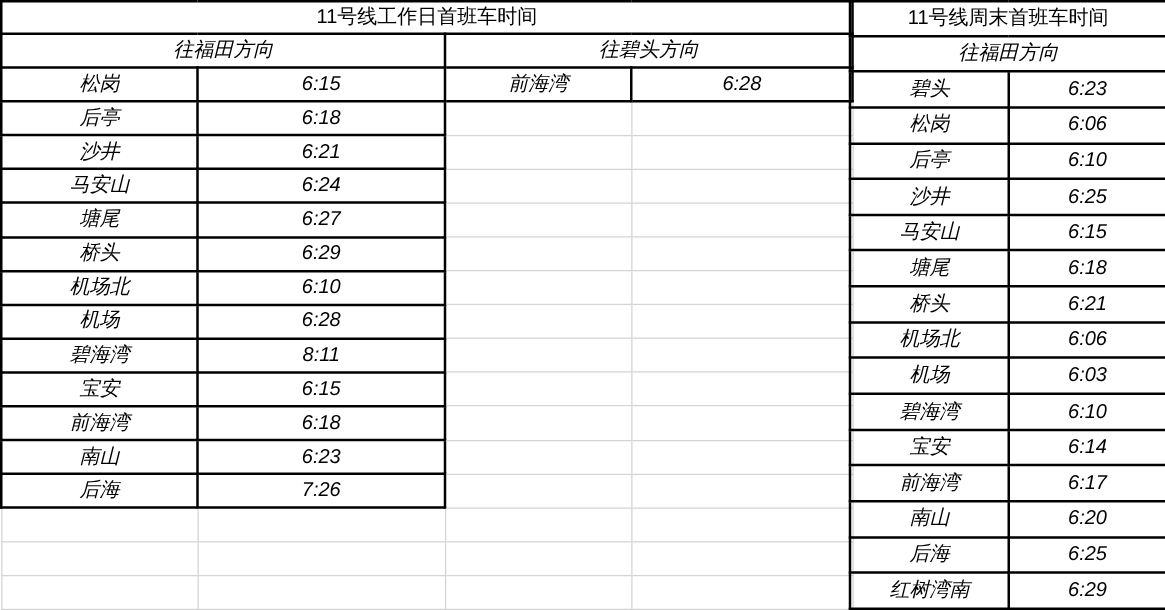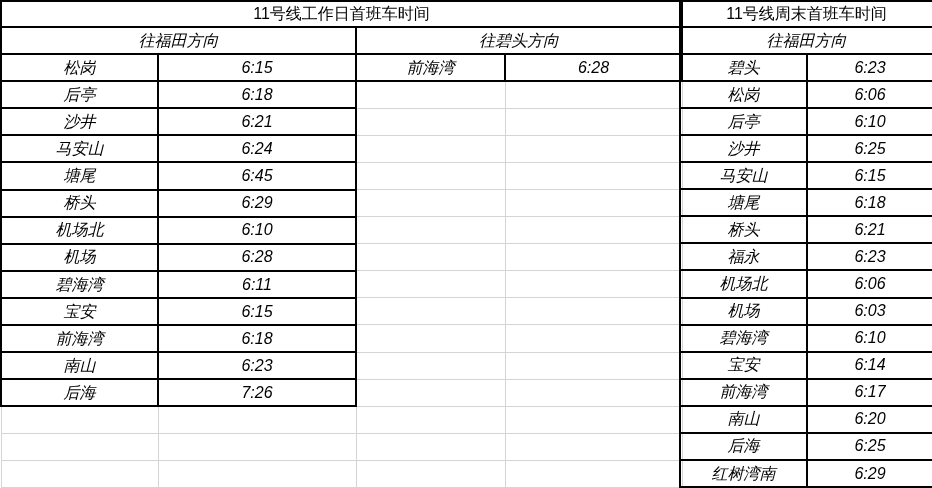--- a/index.html
+++ b/index.html
@@ -63,21 +63,21 @@
         <td class="g"></td>
       </tr>
       <tr class="r">
         <td class="b">马安山</td>
         <td class="b">6:24</td>
         <td class="g"></td>
         <td class="g"></td>
       </tr>
       <tr class="r">
         <td class="b">塘尾</td>
-        <td class="b">6:45</td>
+        <td class="b">6:27</td>
         <td class="g"></td>
         <td class="g"></td>
       </tr>
       <tr class="r">
         <td class="b">桥头</td>
         <td class="b">6:29</td>
         <td class="g"></td>
         <td class="g"></td>
       </tr>
       <tr class="r">
@@ -87,21 +87,21 @@
         <td class="g"></td>
       </tr>
       <tr class="r">
         <td class="b">机场</td>
         <td class="b">6:28</td>
         <td class="g"></td>
         <td class="g"></td>
       </tr>
       <tr class="r">
         <td class="b">碧海湾</td>
-        <td class="b">6:11</td>
+        <td class="b">8:11</td>
         <td class="g"></td>
         <td class="g"></td>
       </tr>
       <tr class="r">
         <td class="b">宝安</td>
         <td class="b">6:15</td>
         <td class="g"></td>
         <td class="g"></td>
       </tr>
       <tr class="r">
@@ -177,24 +177,20 @@
       </tr>
       <tr class="r">
         <td class="b">塘尾</td>
         <td class="b">6:18</td>
       </tr>
       <tr class="r">
         <td class="b">桥头</td>
         <td class="b">6:21</td>
       </tr>
       <tr class="r">
-        <td class="b">福永</td>
-        <td class="b">6:23</td>
-      </tr>
-      <tr class="r">
         <td class="b">机场北</td>
         <td class="b">6:06</td>
       </tr>
       <tr class="r">
         <td class="b">机场</td>
         <td class="b">6:03</td>
       </tr>
       <tr class="r">
         <td class="b">碧海湾</td>
         <td class="b">6:10</td>

